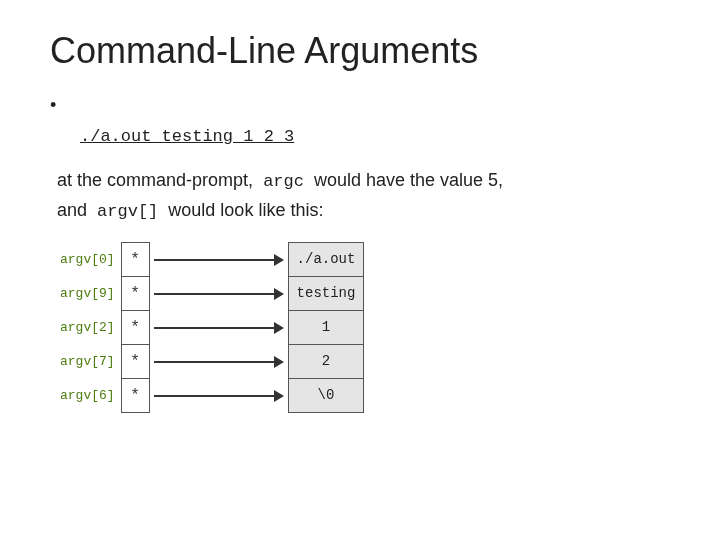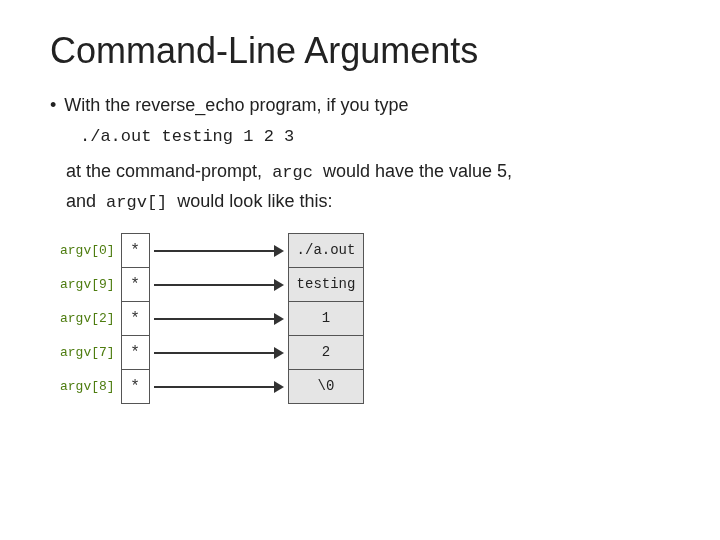--- a/index.html
+++ b/index.html
@@ -36,24 +36,25 @@
       font-size: 18px;
     }
     .mono {
       font-family: 'Courier New', Courier, monospace;
       font-size: 17px;
     }
     .command-line {
       font-family: 'Courier New', Courier, monospace;
       font-size: 18px;
       margin-left: 30px;
-      margin-bottom: 8px;
+      margin-bottom: 17px;
+      text-decoration: underline;
     }
     .text-line {
-      margin-left: 16px;
+      margin-left: 7px;
       margin-bottom: 2px;
     }
     
     .diagram {
       margin-top: 18px;
       margin-left: 10px;
       position: relative;
     }
     .diagram-table {
       border-collapse: collapse;
@@ -119,23 +120,20 @@
 <body>
 
 <div class="slide">
 
   <h1 class="title">Command-Line Arguments</h1>
 
   <div class="content">
 
     <div class="bullet-point">
       <span class="bullet">•</span>
-      <span>
-        <span>With the reverse_echo program, if you type</span>
-      </span>
     </div>
 
     <div class="command-line">
       <span class="mono">./a.out testing 1 2 3</span>
     </div>
 
     <div class="text-line">
       <span>at the command-prompt,</span>
       <span>&nbsp;</span><span class="mono">argc</span><span>&nbsp;</span>
       <span>would have the value 5,</span>
@@ -188,21 +186,21 @@
               <td class="ptr-cell">*</td>
               <td class="arrow-cell">
                 <div class="arrow-line">
                   <span class="line"></span>
                   <span class="arrowhead"></span>
                 </div>
               </td>
               <td class="value-cell">2</td>
             </tr>
             <tr class="diagram-row">
-              <td class="row-label">argv[8]</td>
+              <td class="row-label">argv[6]</td>
               <td class="ptr-cell">*</td>
               <td class="arrow-cell">
                 <div class="arrow-line">
                   <span class="line"></span>
                   <span class="arrowhead"></span>
                 </div>
               </td>
               <td class="value-cell">\0</td>
             </tr>
           </tbody>

